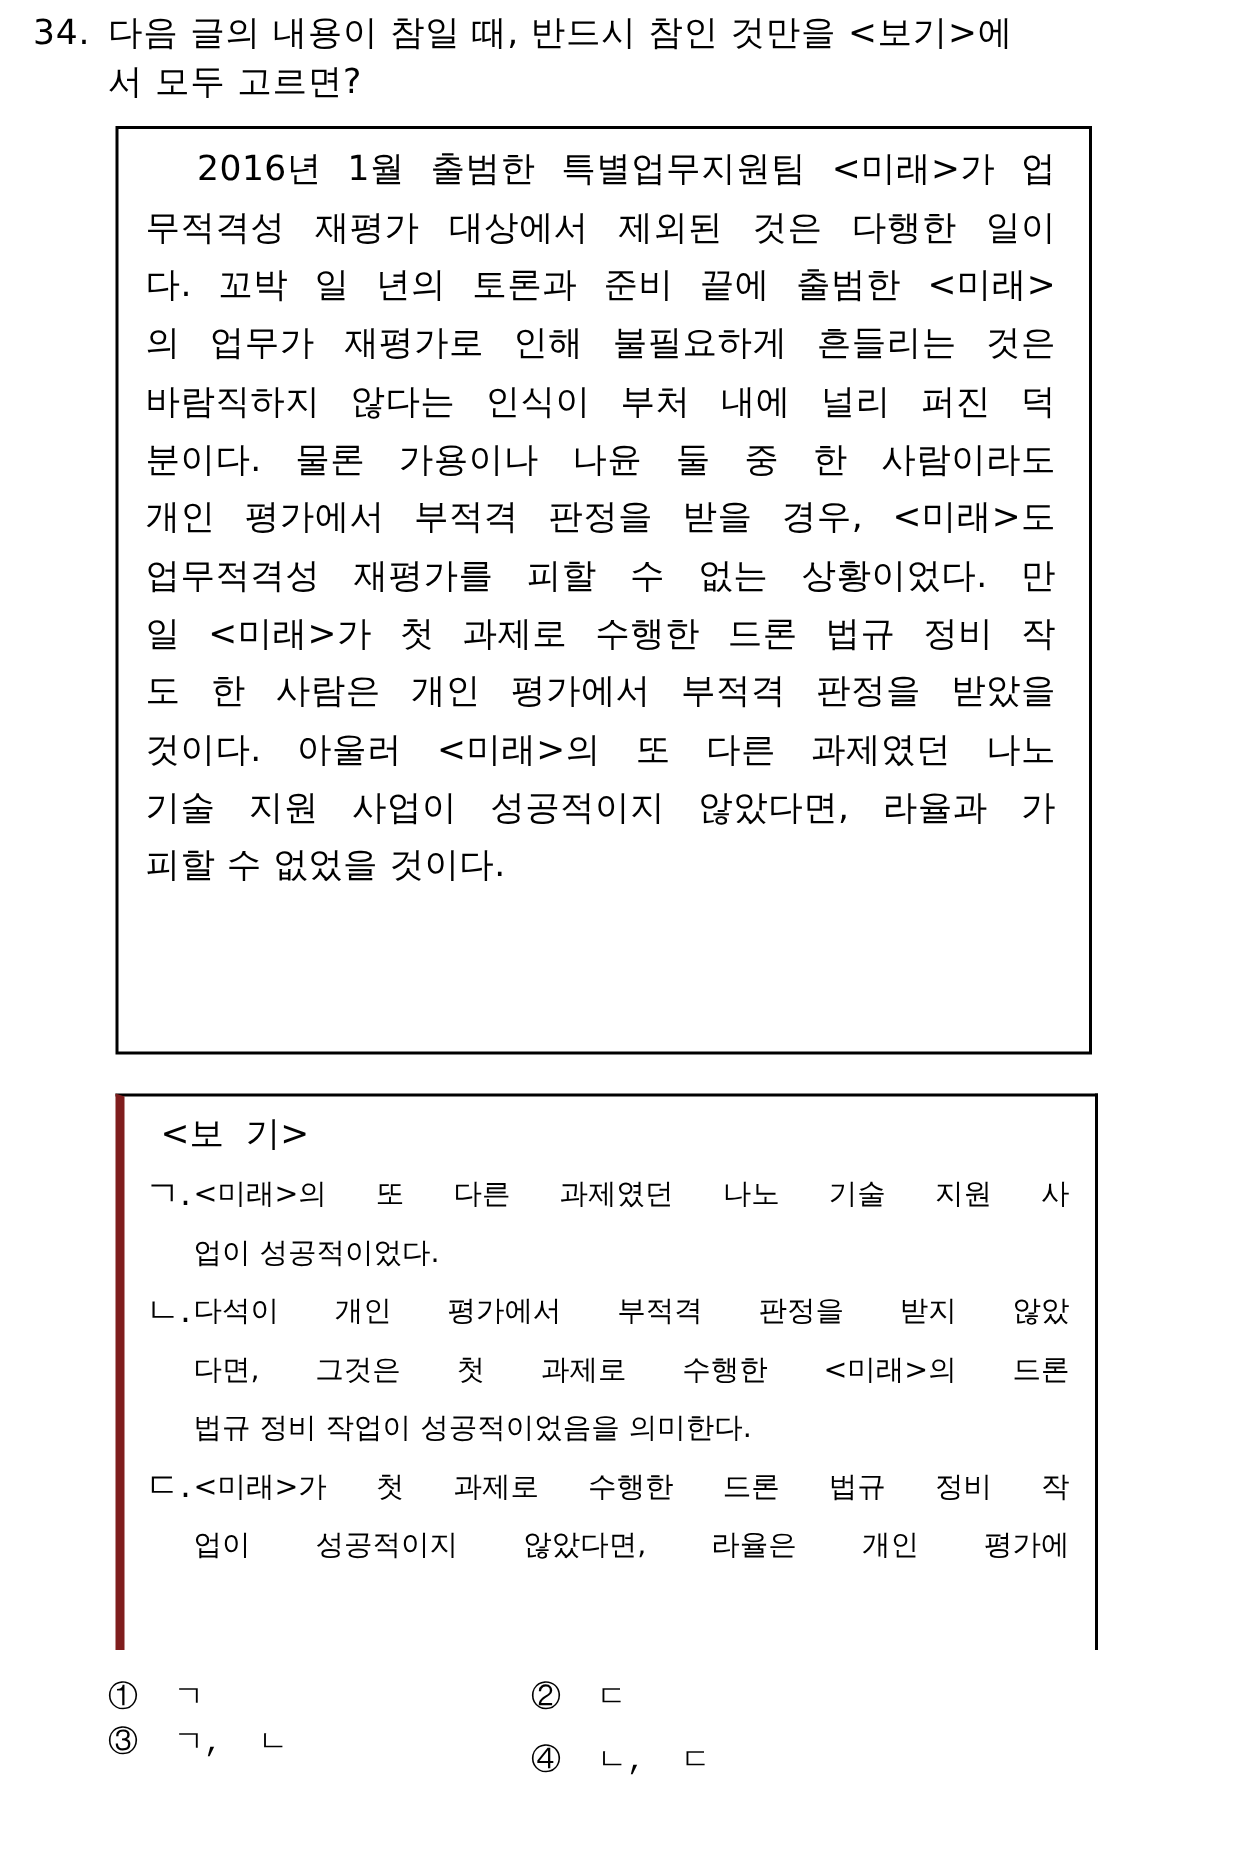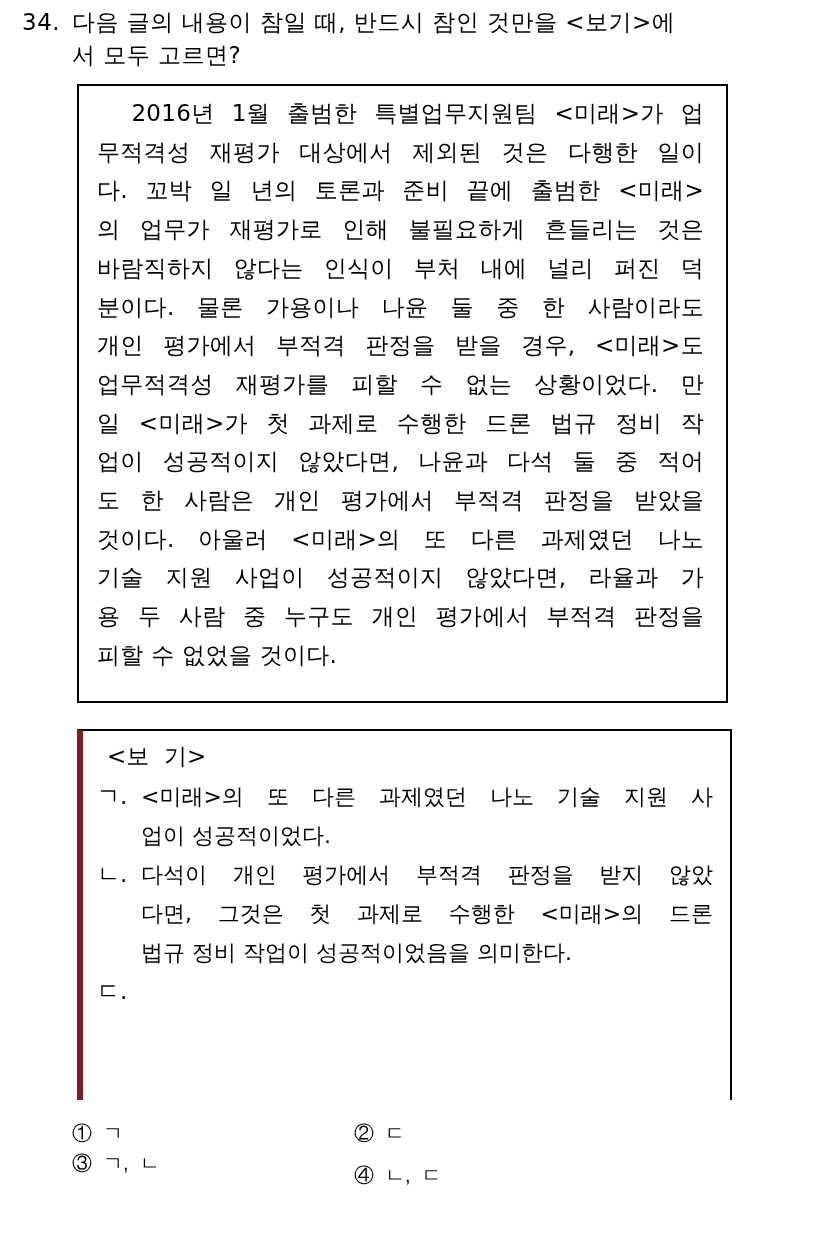--- a/index.html
+++ b/index.html
@@ -32,29 +32,29 @@
   }
   .bogi .title {
     position: absolute; left: 24px; top: 6px;
     font-size: 23px; line-height: 38px; white-space: pre;
   }
   .bogi .item { position: absolute; left: 14px; width: 616px; }
   .bogi .item .marker {
     position: absolute; left: 0; top: 0; font-size: 23px; line-height: 39px;
   }
   .bogi .item .line {
-    display: block; white-space: nowrap; margin-left: 44px;
-    font-size: 22px; line-height: 39px; text-align: justify; text-align-last: justify;
+    display: block; white-space: nowrap; margin-left: 32px;
+    font-size: 19px; line-height: 39px; text-align: justify; text-align-last: justify;
   }
   .bogi .item .line.last { text-align-last: left; }
   .passage .line.last { text-align-last: left; }
   .options { position: absolute; left: 72px; top: 1118px; width: 600px; }
   .option {
     position: absolute; font-size: 20px; line-height: 30px; white-space: pre;
-    font-family: Liberation Sans, sans-serif;
+    font-family: Liberation Mono, monospace;
   }
 </style>
 </head>
 <body>
 
 <div class="q-num">34.</div>
 <div class="q-stem">
   <span class="line">다음 글의 내용이 참일 때, 반드시 참인 것만을 &lt;보기&gt;에</span>
   <span class="line">서 모두 고르면?</span>
 </div>
@@ -63,25 +63,23 @@
   <div class="lines">
     <span class="line" style="white-space:pre;">  2016년 1월 출범한 특별업무지원팀 &lt;미래&gt;가 업</span>
     <span class="line">무적격성 재평가 대상에서 제외된 것은 다행한 일이</span>
     <span class="line">다. 꼬박 일 년의 토론과 준비 끝에 출범한 &lt;미래&gt;</span>
     <span class="line">의 업무가 재평가로 인해 불필요하게 흔들리는 것은</span>
     <span class="line">바람직하지 않다는 인식이 부처 내에 널리 퍼진 덕</span>
     <span class="line">분이다. 물론 가용이나 나윤 둘 중 한 사람이라도</span>
     <span class="line">개인 평가에서 부적격 판정을 받을 경우, &lt;미래&gt;도</span>
     <span class="line">업무적격성 재평가를 피할 수 없는 상황이었다. 만</span>
     <span class="line">일 &lt;미래&gt;가 첫 과제로 수행한 드론 법규 정비 작</span>
-    <span class="line">업이 성공적이지 않았다면, 나윤과 다석 둘 중 적어</span>
     <span class="line">도 한 사람은 개인 평가에서 부적격 판정을 받았을</span>
     <span class="line">것이다. 아울러 &lt;미래&gt;의 또 다른 과제였던 나노</span>
     <span class="line">기술 지원 사업이 성공적이지 않았다면, 라율과 가</span>
-    <span class="line">용 두 사람 중 누구도 개인 평가에서 부적격 판정을</span>
     <span class="line last">피할 수 없었을 것이다.</span>
   </div>
 </div>
 
 <div class="bogi">
   <div class="title">&lt;보  기&gt;</div>
 
   <div class="item" style="top:46px;">
     <span class="marker">ㄱ.</span>
     <span class="line">&lt;미래&gt;의 또 다른 과제였던 나노 기술 지원 사</span>
@@ -90,20 +88,22 @@
 
   <div class="item" style="top:124px;">
     <span class="marker">ㄴ.</span>
     <span class="line">다석이 개인 평가에서 부적격 판정을 받지 않았</span>
     <span class="line">다면, 그것은 첫 과제로 수행한 &lt;미래&gt;의 드론</span>
     <span class="line last">법규 정비 작업이 성공적이었음을 의미한다.</span>
   </div>
 
   <div class="item" style="top:241px;">
     <span class="marker">ㄷ.</span>
+    <span class="line">&lt;미래&gt;가 첫 과제로 수행한 드론 법규 정비 작</span>
+    <span class="line">업이 성공적이지 않았다면, 라율은 개인 평가에</span>
   </div>
 </div>
 
 <div class="options">
   <div class="option" style="left:0; top:0;">①  ㄱ</div>
   <div class="option" style="left:282px; top:0;">②  ㄷ</div>
   <div class="option" style="left:0; top:30px;">③  ㄱ,  ㄴ</div>
   <div class="option" style="left:282px; top:42px;">④  ㄴ,  ㄷ</div>
   <div class="option" style="left:0; top:84px;margin-top:32px;">⑤  ㄱ,  ㄴ,  ㄷ</div>
 </div>

